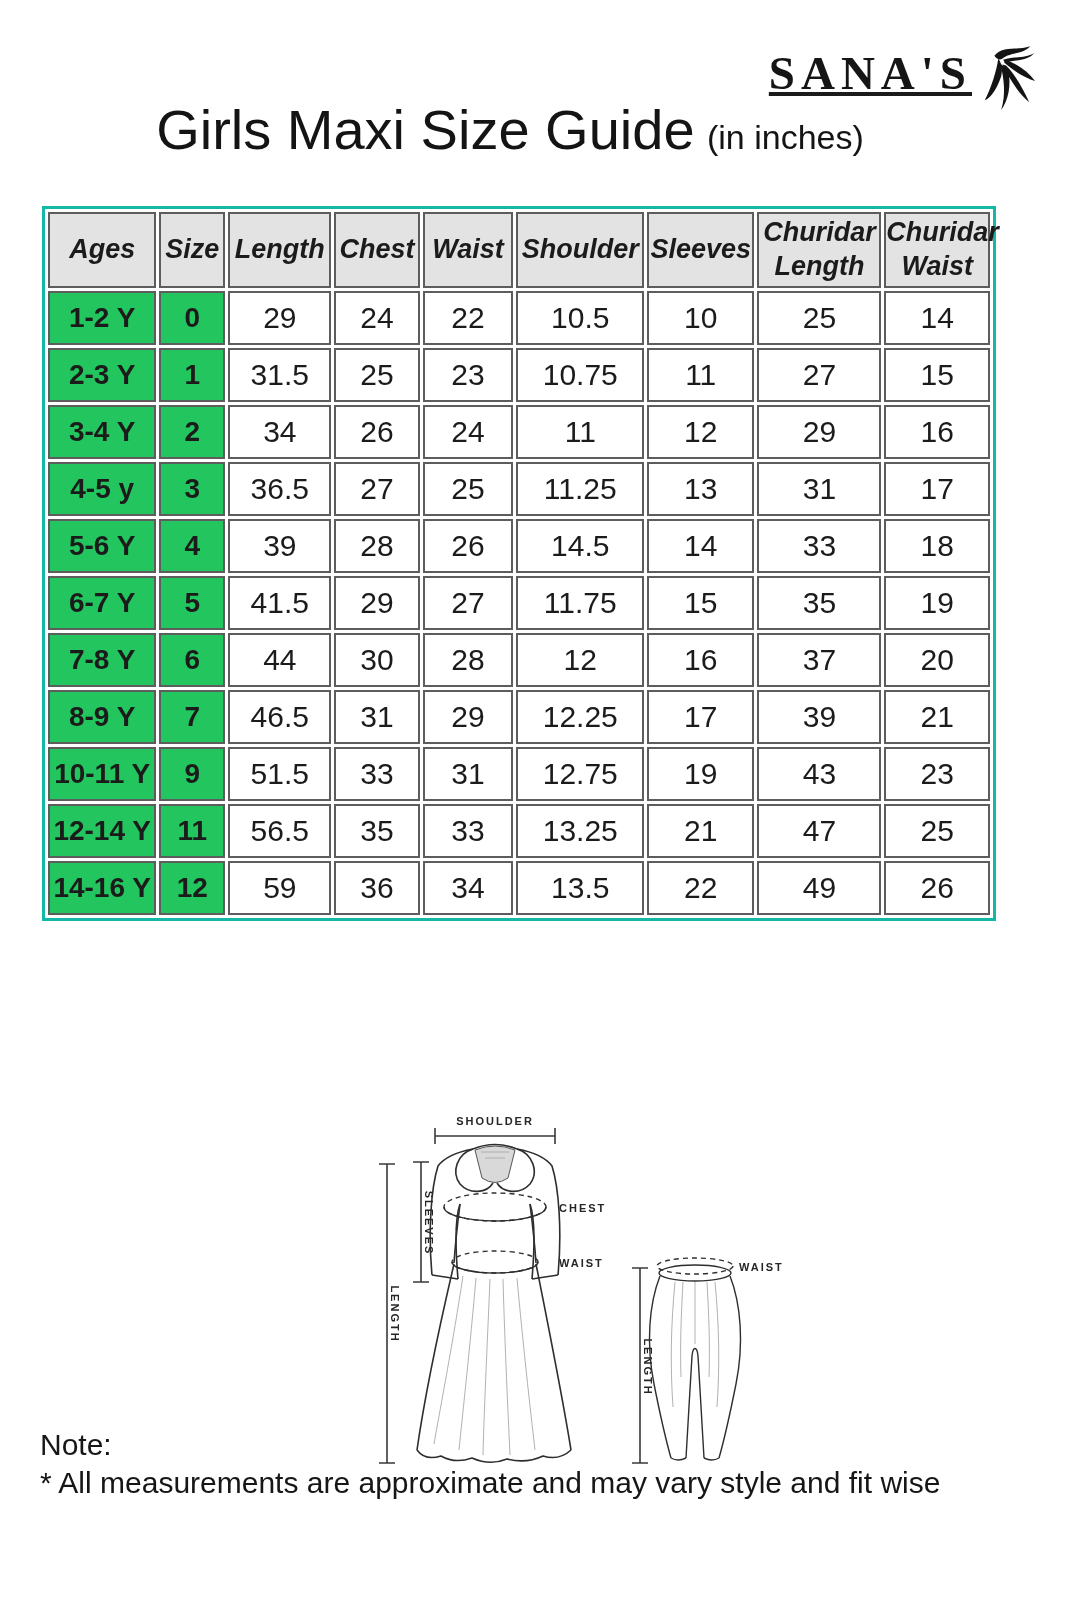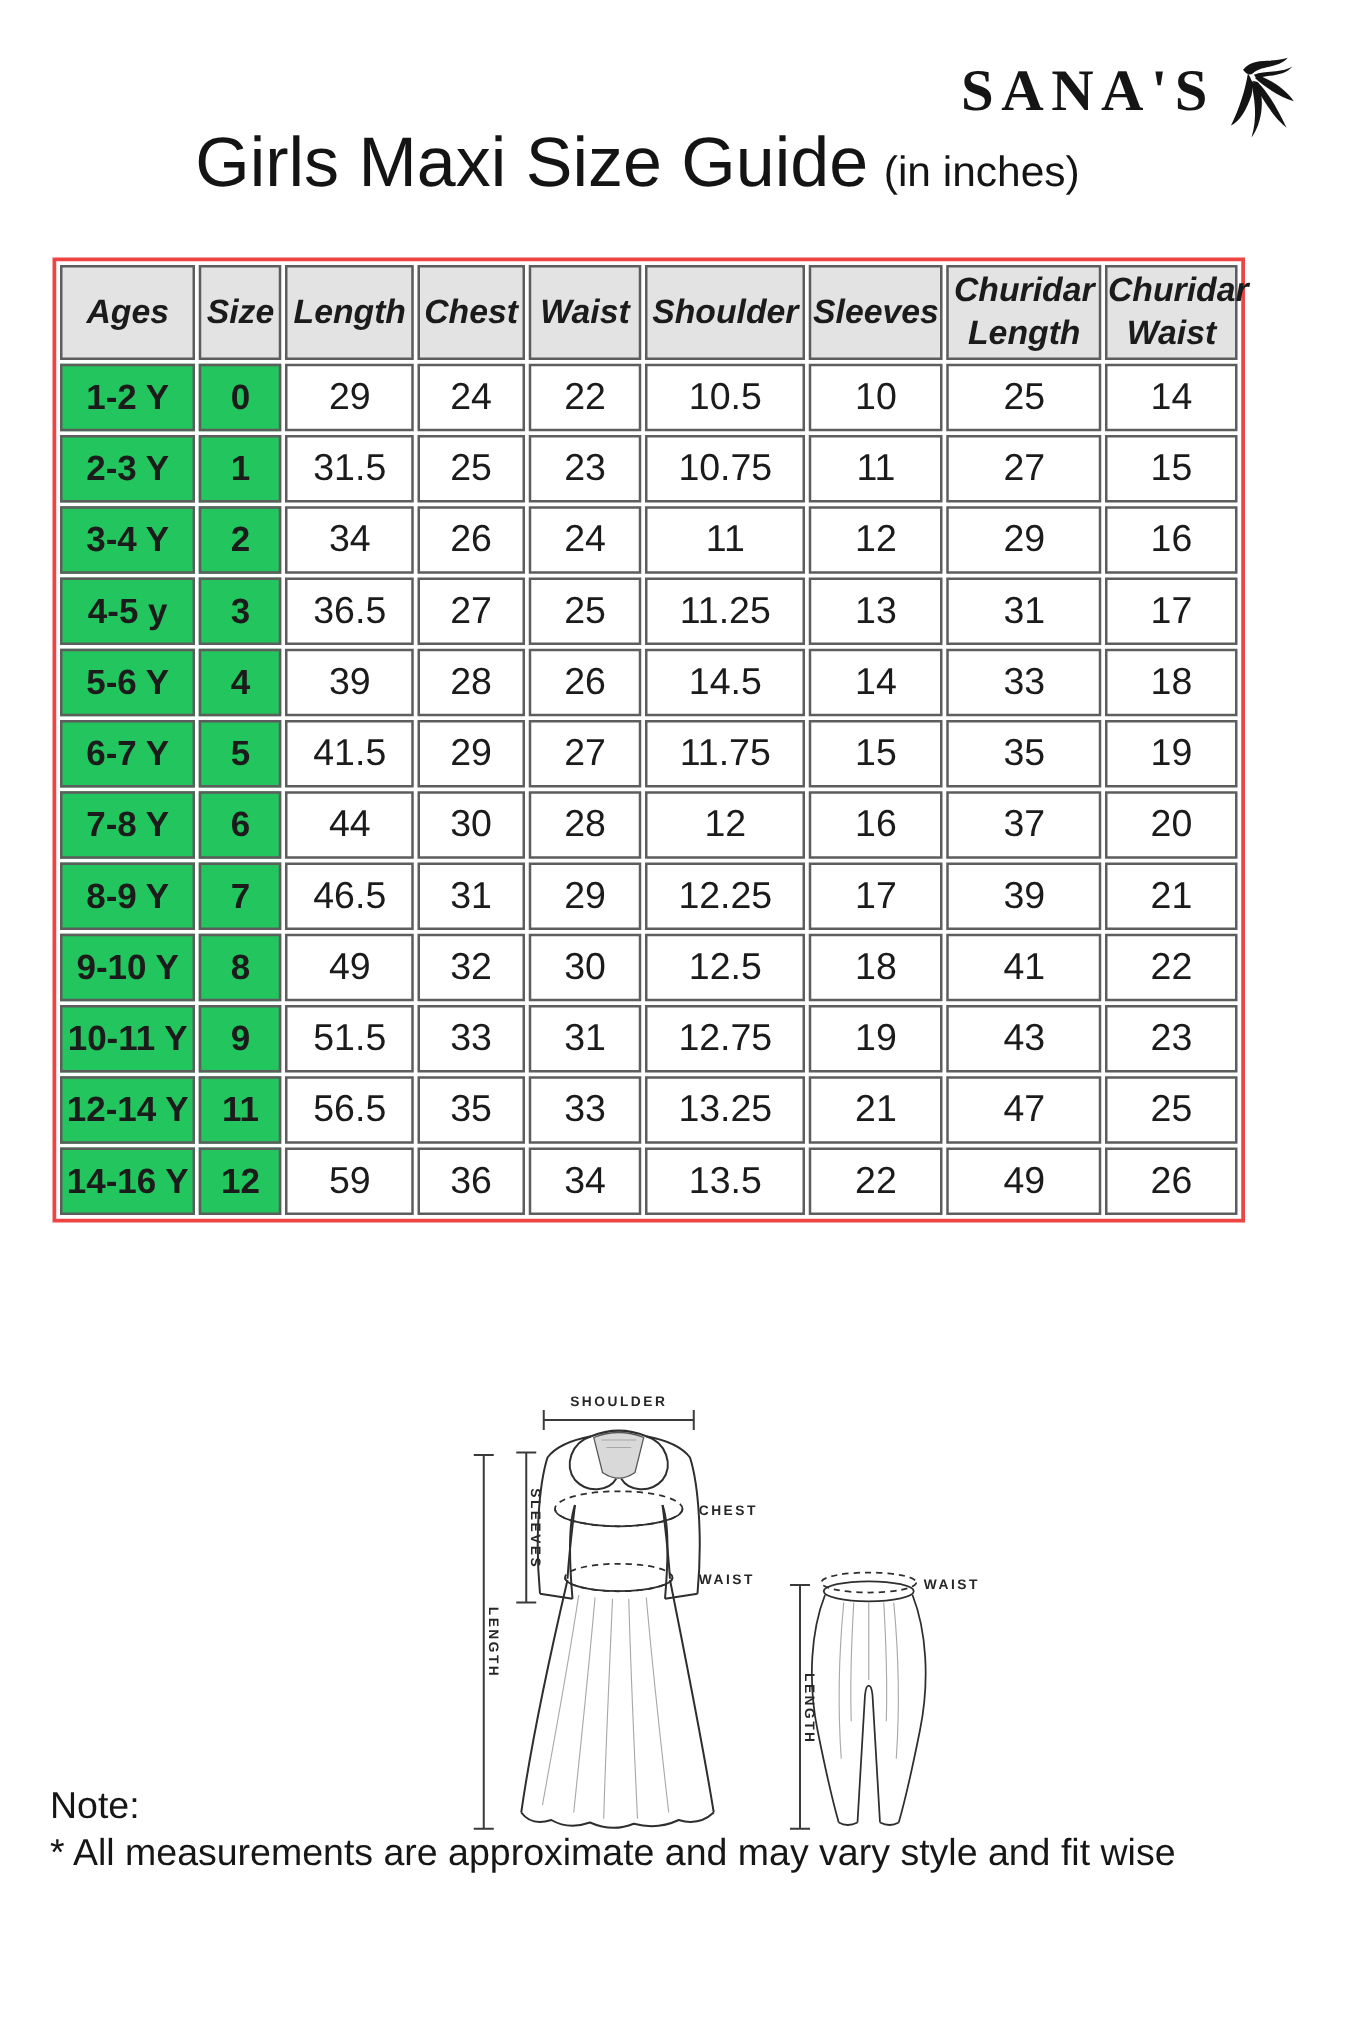--- a/index.html
+++ b/index.html
@@ -1,32 +1,32 @@
 <!DOCTYPE html>
 <html><head>
 <meta charset="utf-8">
 <style>
   * { margin: 0; padding: 0; box-sizing: border-box; }
   html, body { width: 1080px; height: 1620px; background: #ffffff;
     font-family: "Liberation Sans", sans-serif; color: #1b1b1b; position: relative; }
 
   
-  .brand { position: absolute; top: 42px; right: 44px; display: flex; align-items: flex-start; gap: 6px; }
+  .brand { position: absolute; top: 42px; right: 44px; display: flex; align-items: flex-start; gap: 6px; text-decoration: underline; }
   .brand-name { font-family: "Liberation Serif", serif; font-weight: bold; font-size: 47px;
     letter-spacing: 6px; color: #151515; line-height: 1; padding-top: 8px; }
   .brand-icon svg { display: block; }
 
   
   .title-wrap { position: absolute; top: 97px; left: 0; width: 1020px; text-align: center; }
   .title-main { font-size: 56px; font-weight: 500; color: #141414; letter-spacing: 0px; }
   .title-sub { font-size: 34px; font-weight: 400; color: #141414; margin-left: 8px; }
 
   
   table.size-table { position: absolute; left: 42px; top: 206px; width: 954px;
-    border-collapse: separate; border-spacing: 3px; border: 3px solid #ef4444;
+    border-collapse: separate; border-spacing: 3px; border: 3px solid #14b8a6;
     table-layout: fixed; background: #ffffff; }
   .size-table th, .size-table td { border: 2px solid #5d5d5d; text-align: center; vertical-align: middle; }
   .size-table th { background: #e3e3e3; font-style: italic; font-weight: bold; font-size: 27px;
     height: 74px; white-space: pre-line; line-height: 1.25; padding: 2px 0; }
   .size-table td { font-size: 30px; height: 54px; background: #ffffff; }
   .size-table td.label-cell { background: #22c55e; font-weight: bold; font-size: 28px; }
 
   
   .diagram { position: absolute; left: 335px; top: 1092px; }
   .diagram text { font-family: "Liberation Sans", sans-serif; font-weight: bold;
@@ -169,31 +169,20 @@
         <td class="label-cell">7</td>
         <td>46.5</td>
         <td>31</td>
         <td>29</td>
         <td>12.25</td>
         <td>17</td>
         <td>39</td>
         <td>21</td>
       </tr>
       <tr>
-        <td class="label-cell">9-10 Y</td>
-        <td class="label-cell">8</td>
-        <td>49</td>
-        <td>32</td>
-        <td>30</td>
-        <td>12.5</td>
-        <td>18</td>
-        <td>41</td>
-        <td>22</td>
-      </tr>
-      <tr>
         <td class="label-cell">10-11 Y</td>
         <td class="label-cell">9</td>
         <td>51.5</td>
         <td>33</td>
         <td>31</td>
         <td>12.75</td>
         <td>19</td>
         <td>43</td>
         <td>23</td>
       </tr>

